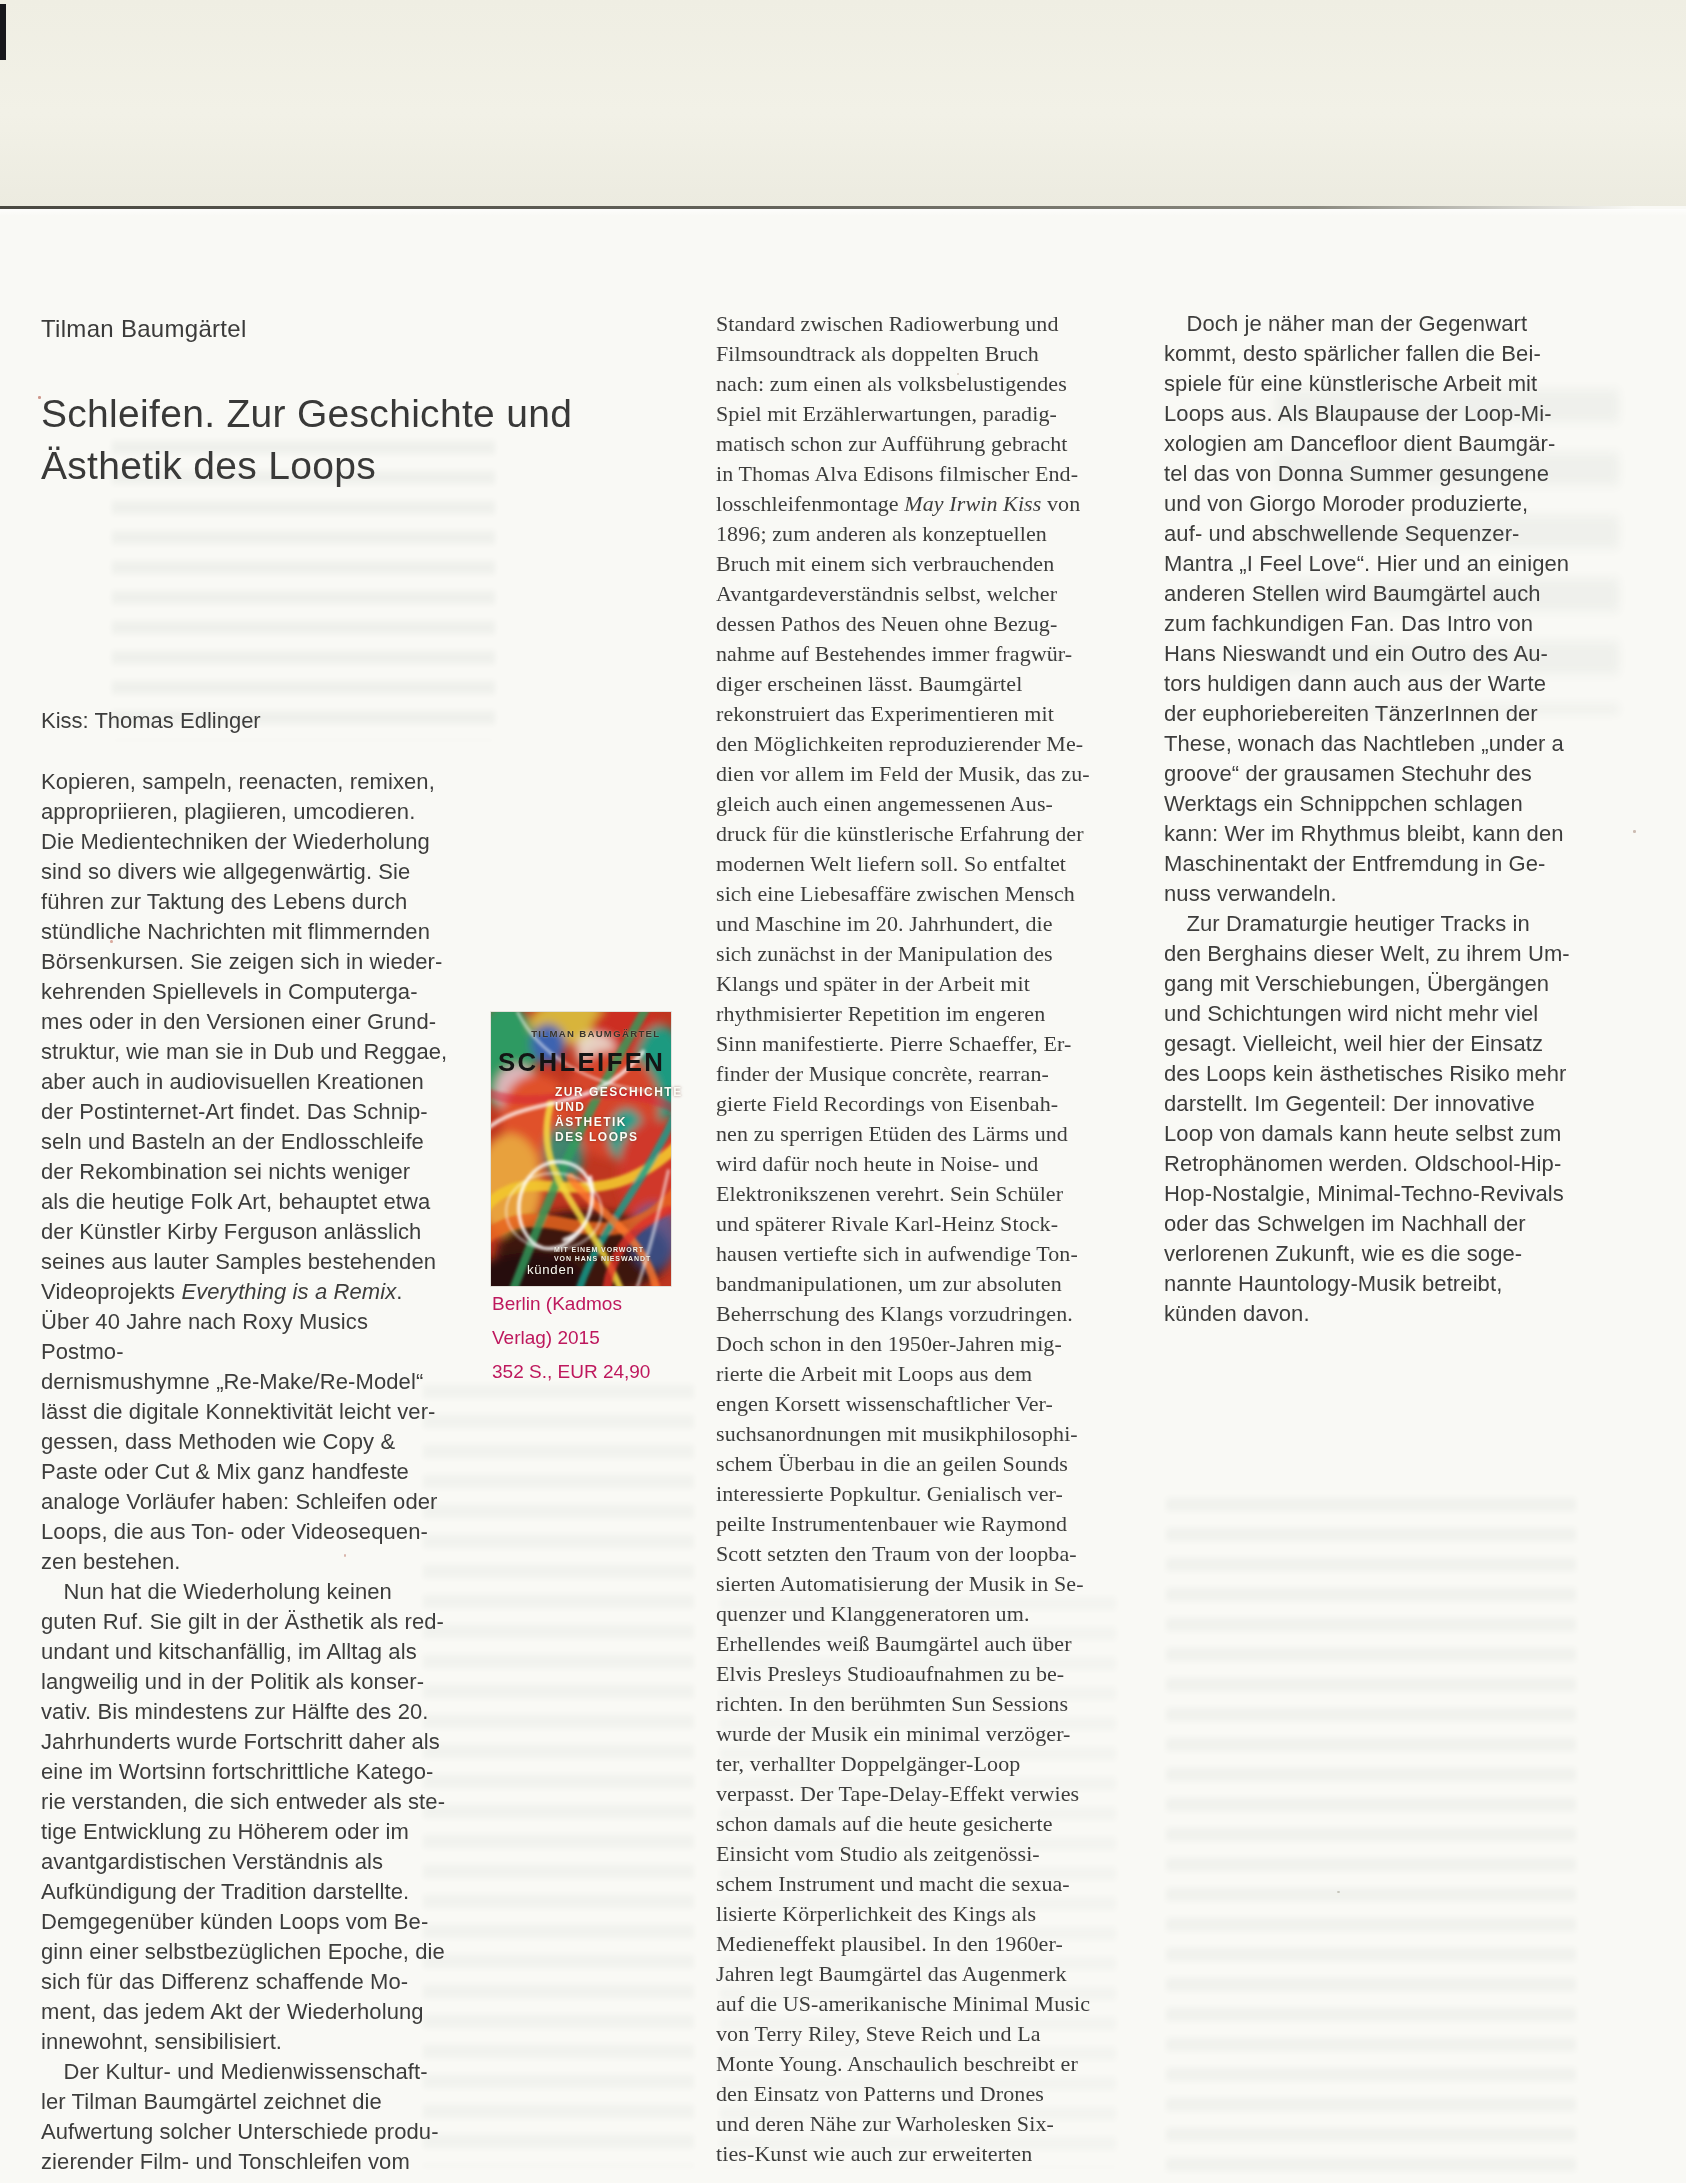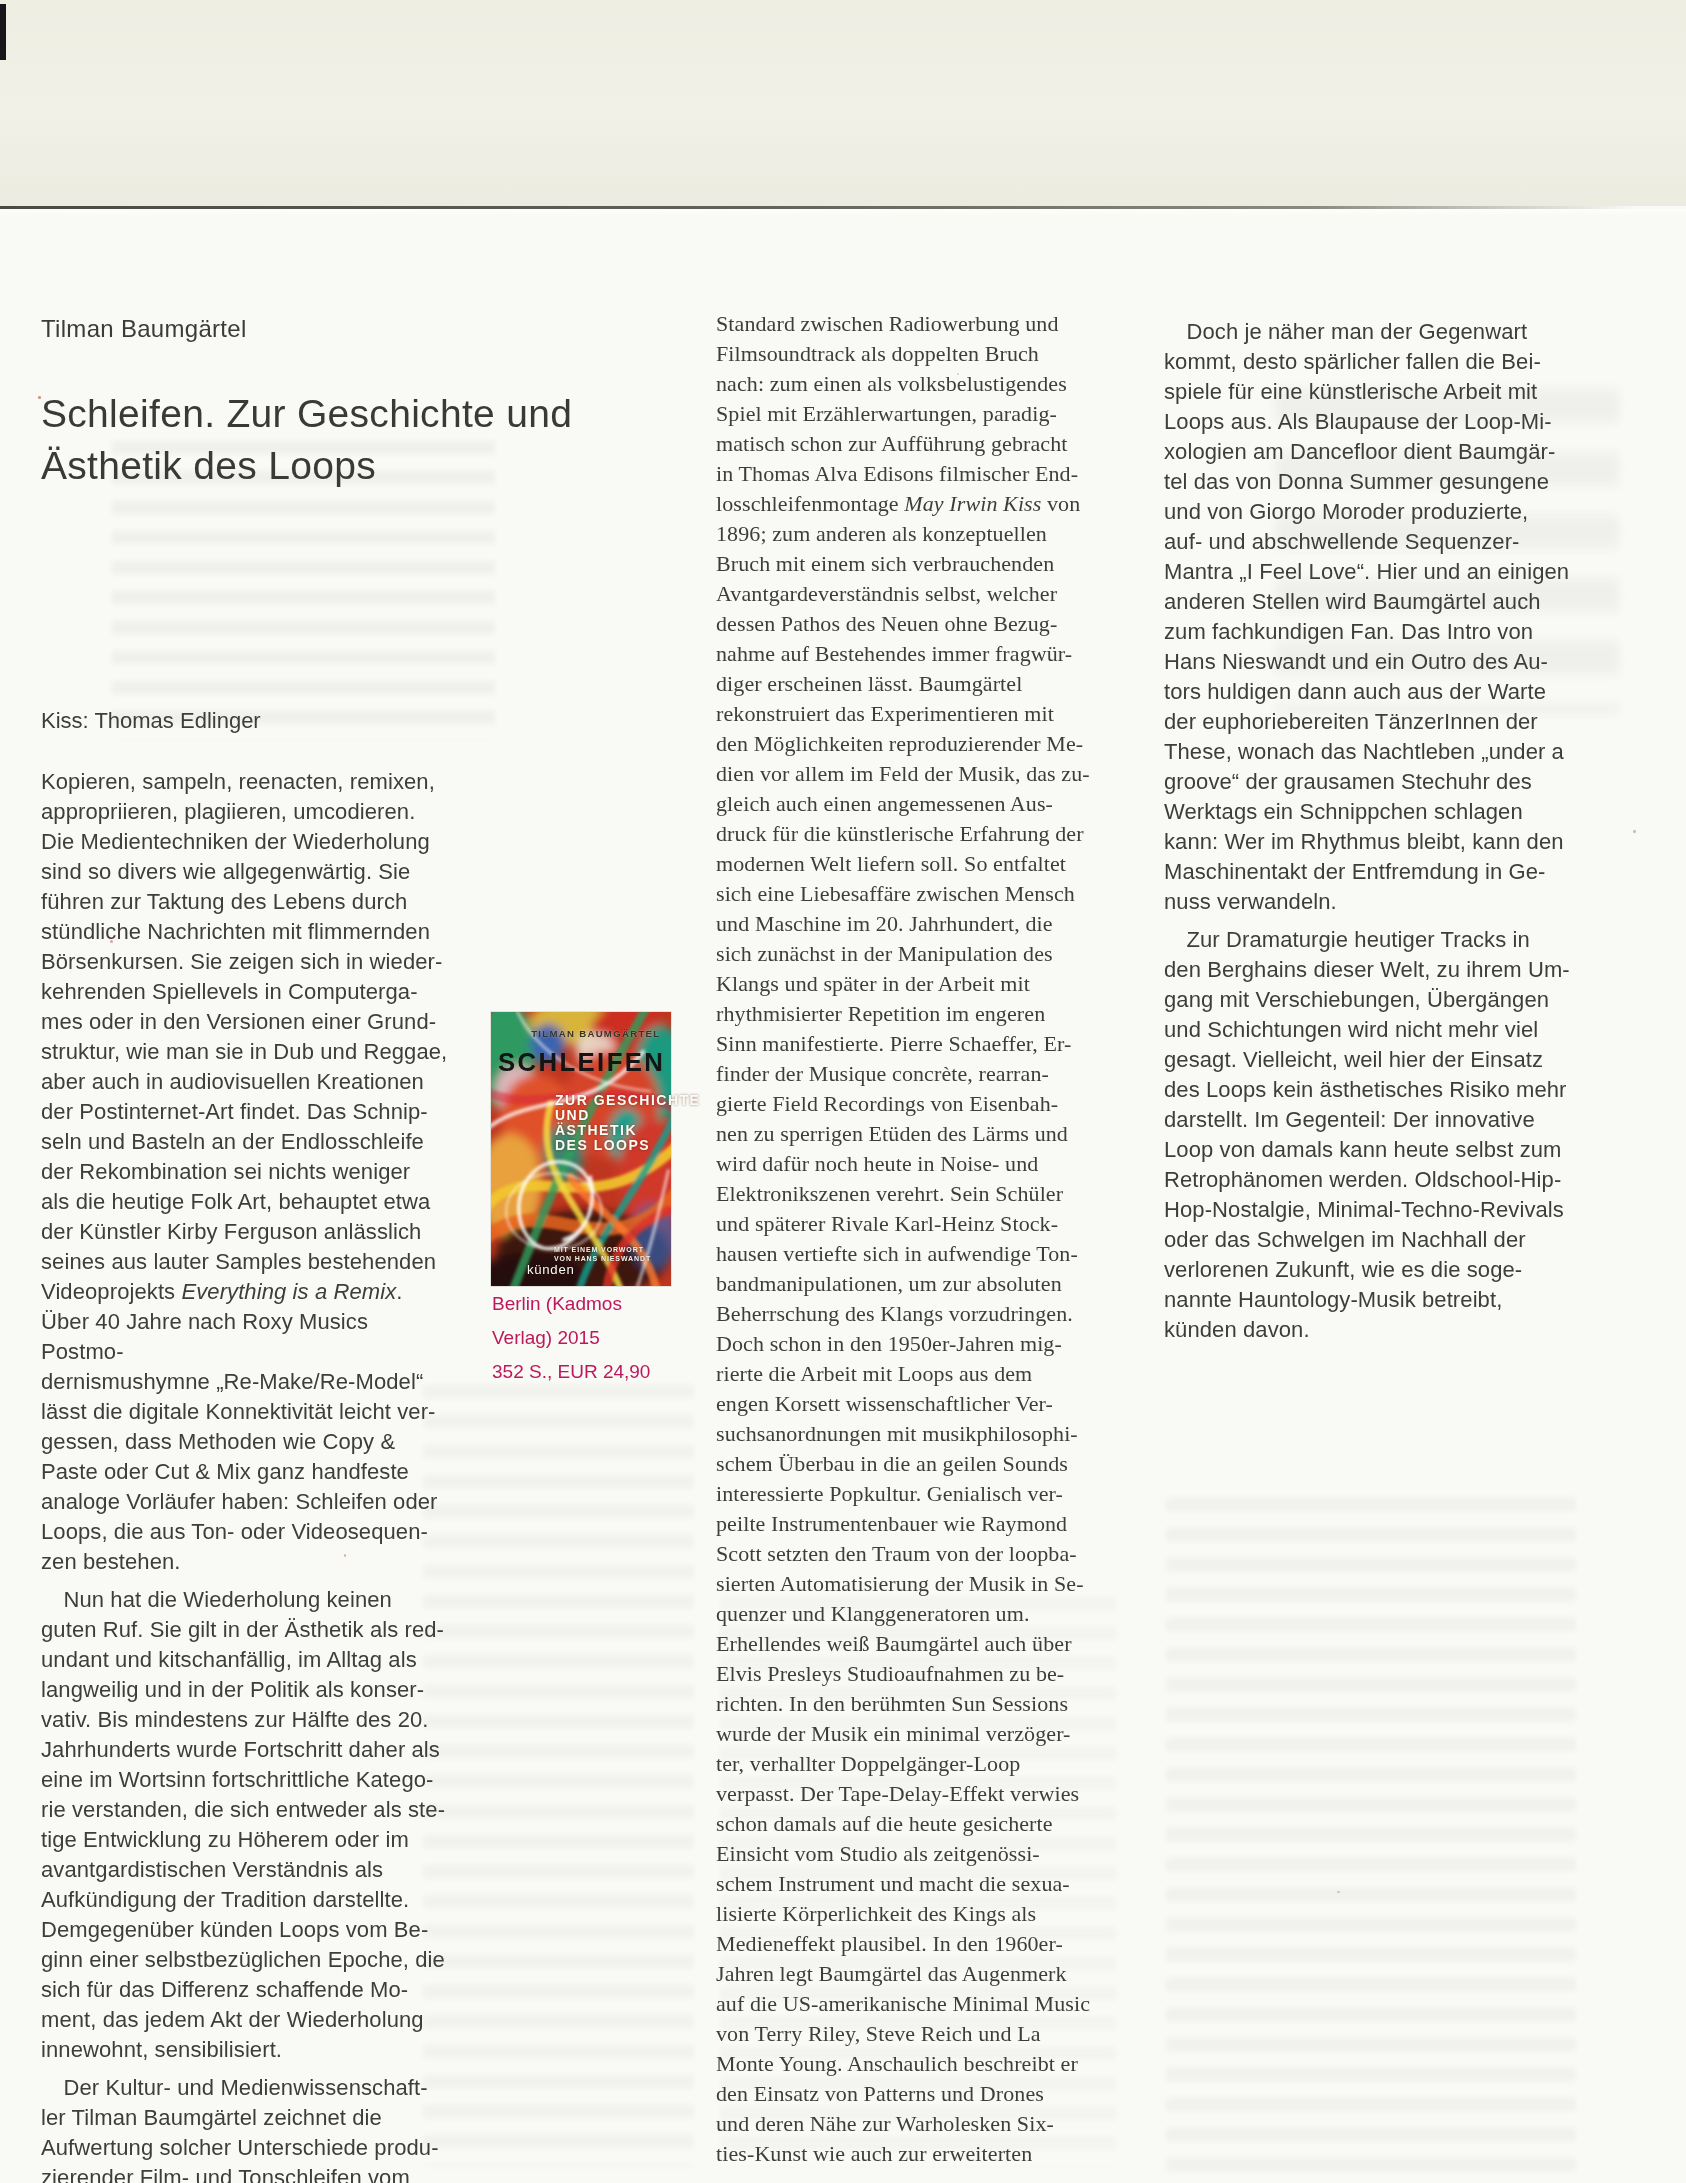--- a/index.html
+++ b/index.html
@@ -29,34 +29,34 @@
       rgba(70,95,80,0) 57px, rgba(70,95,80,0) 63px);}
   .speck{position:absolute;border-radius:50%;}
 
   
   .author{position:absolute;left:41px;top:314px;font-size:24px;line-height:29px;letter-spacing:0.3px;color:#3b3b3a;}
   .article-title{position:absolute;left:41px;top:388px;width:661px;
     font-size:39px;line-height:52px;letter-spacing:0.3px;color:#393938;}
   .byline{position:absolute;left:41px;top:706px;font-size:22px;line-height:30px;color:#3d3d3c;}
   .col{position:absolute;width:413px;font-size:22px;line-height:30px;letter-spacing:0.1px;color:#3d3d3c;}
   .col p{margin:0;}
-  .col p.indent{text-indent:22.5px;margin-top:8px;}
+  .col p.indent{text-indent:22.5px;}
   .col em{font-style:italic;text-align:right;}
   #col1{left:41px;top:767px;}
   #col2{left:716px;top:309px;font-family:Liberation Serif, serif;}
   #col3{left:1164px;top:309px;}
 
   
   .cover{position:absolute;left:491px;top:1012px;width:180px;height:274px;box-shadow:0 0 0 0.7px rgba(120,110,100,.25);}
   .cover svg{position:absolute;left:0;top:0;width:100%;height:100%;display:block;}
   .cover .txt{position:absolute;font-weight:bold;white-space:nowrap;}
   .cover-author{top:16px;right:10.6px;font-size:9.6px;letter-spacing:1.3px;color:#37332b;text-shadow:0 0 2px rgba(255,240,220,.45);}
   .cover-title{top:36px;left:6.6px;font-size:25px;letter-spacing:2.3px;color:#141414;transform:scaleX(1.03);transform-origin:left top;}
-  .cover-subtitle{top:73px;left:64px;font-size:14px;line-height:15px;letter-spacing:1.5px;color:#fcfcf5;
-    text-shadow:0 0 2.6px rgba(80,20,10,.55);white-space:pre-line;margin-top:8px;}
+  .cover-subtitle{top:73px;left:64px;font-size:12px;line-height:15px;letter-spacing:1.5px;color:#fcfcf5;
+    text-shadow:0 0 2.6px rgba(80,20,10,.55);white-space:pre-line;}
   .cover-foreword{top:233px;left:63px;font-size:7px;line-height:9.3px;letter-spacing:0.9px;color:#f2f1e8;
     text-shadow:0 0 2px rgba(40,10,5,.6);white-space:pre-line;}
   .cover-logo{position:absolute;left:36px;bottom:9.3px;font-size:13.2px;color:#fafaf0;letter-spacing:0.7px;
     text-shadow:0 0 2px rgba(20,10,5,.6);}
   .caption{position:absolute;left:492px;top:1287px;font-size:19px;line-height:34px;color:#be185d;}
 </style>
 </head>
 <body>
 
 <div class="top-band"></div>

